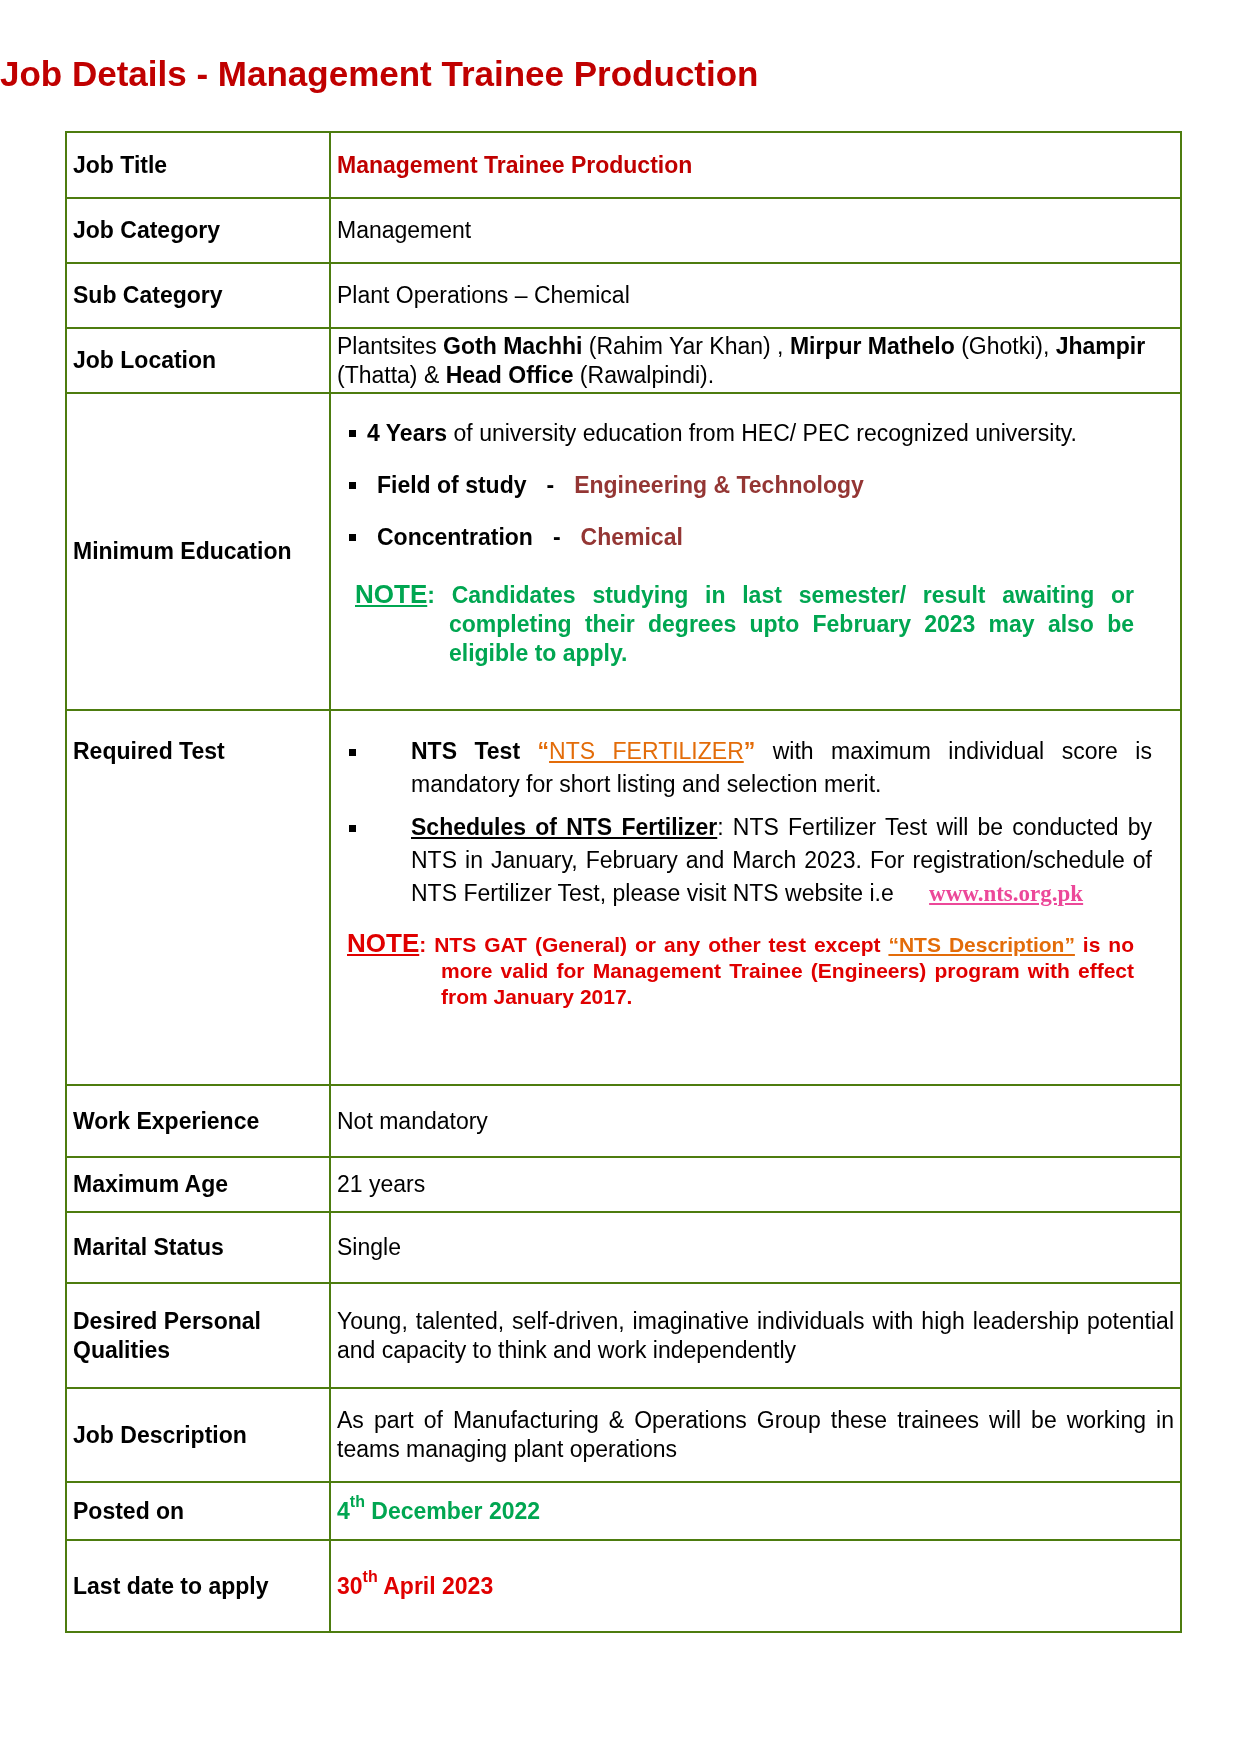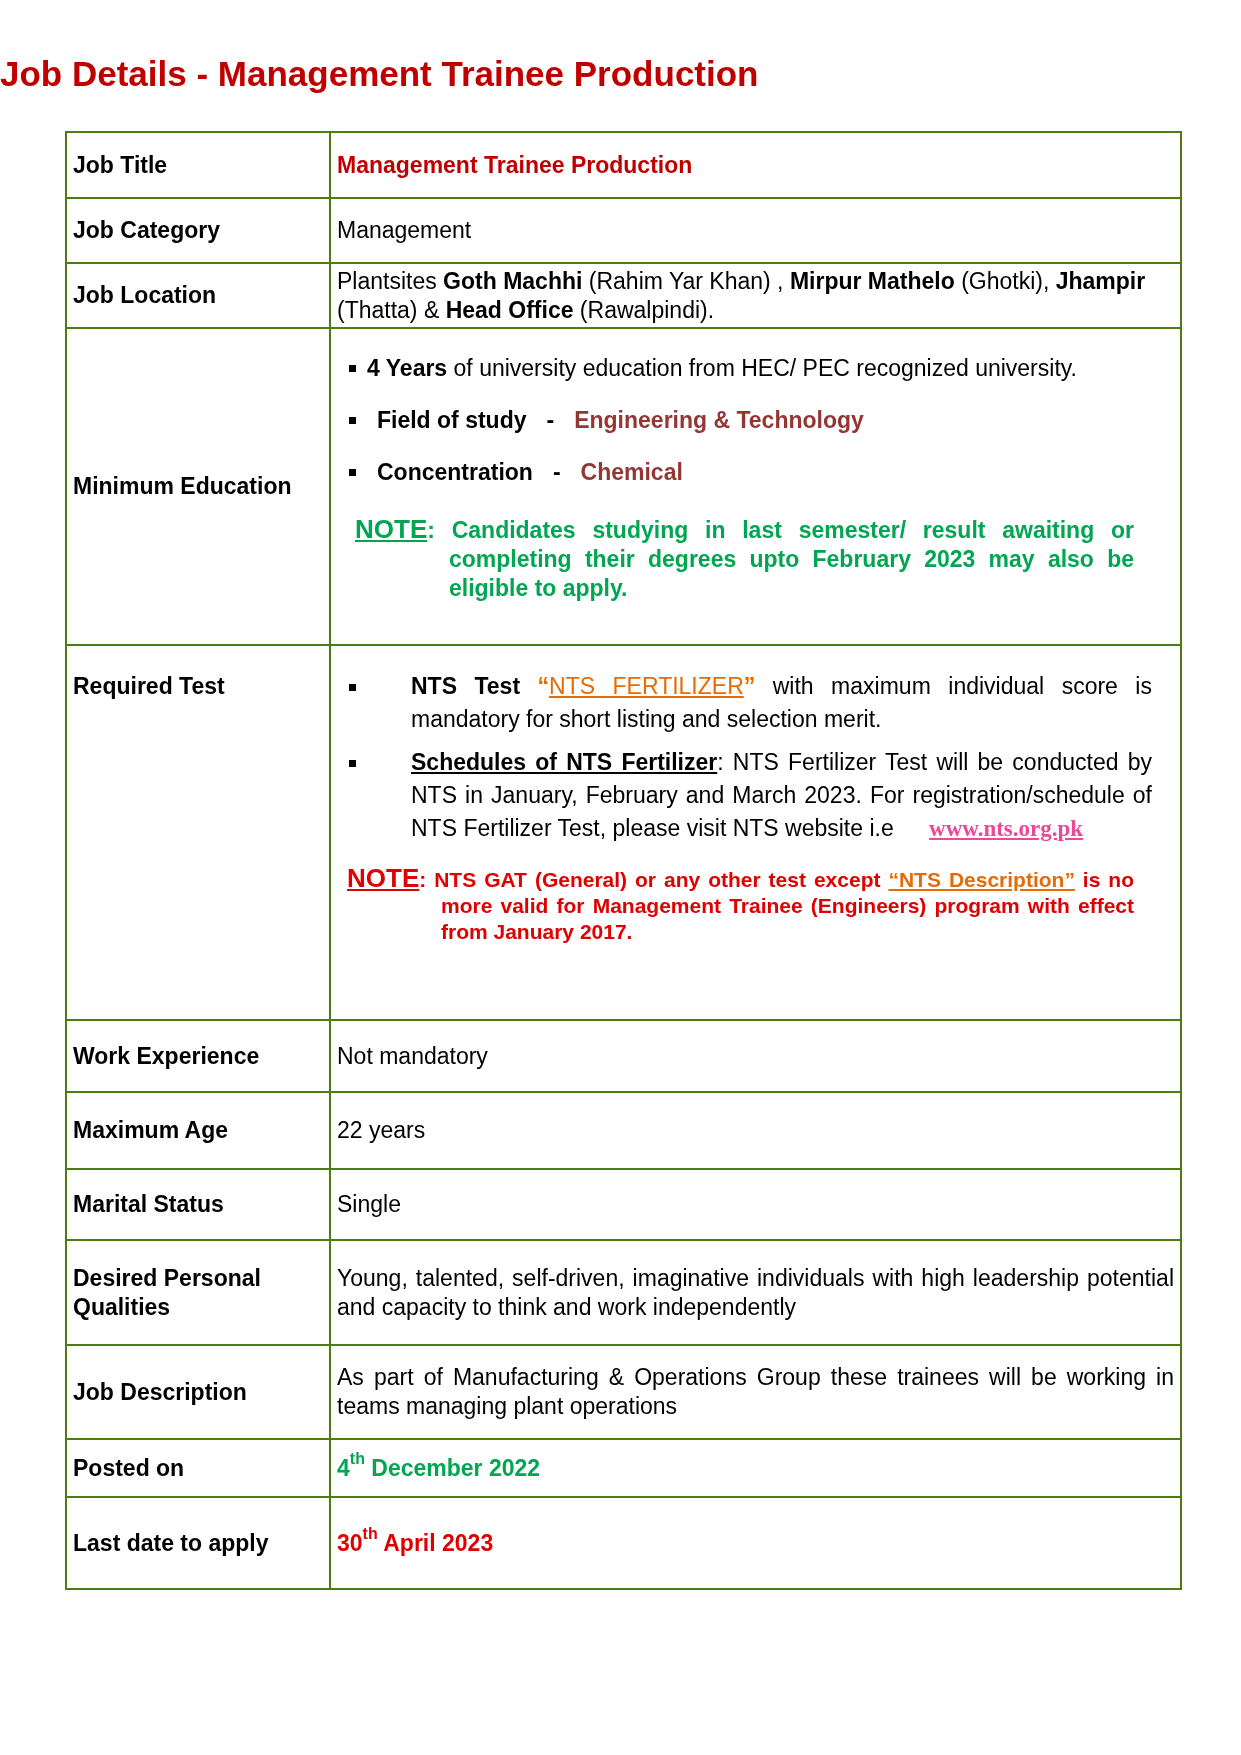--- a/index.html
+++ b/index.html
@@ -65,20 +65,24 @@
   <tbody>
       <tr style="height:66px">
     <td class="lbl">Job Title</td>
     <td class="val red-title">Management Trainee Production</td>
   </tr>
   <tr style="height:65px">
     <td class="lbl">Job Category</td>
     <td class="val">Management</td>
   </tr>
   <tr style="height:65px">
+    <td class="lbl">Sub Category</td>
+    <td class="val">Plant Operations – Chemical</td>
+  </tr>
+  <tr style="height:65px">
     <td class="lbl">Job Location</td>
     <td class="val" style="line-height:29px;"><span>Plantsites </span><span class="b">Goth Machhi</span><span> (Rahim Yar Khan) , </span><span class="b">Mirpur Mathelo</span><span> (Ghotki), </span><span class="b">Jhampir</span><span> (Thatta) &amp; </span><span class="b">Head Office</span><span> (Rawalpindi).</span></td>
   </tr>
   <tr style="height:317px">
     <td class="lbl">Minimum Education</td>
     <td class="val" style="vertical-align:top; padding-top:24px;">
       <div class="edu-list">
         <div class="edu-item">
           <span class="sq"></span><span class="b">4 Years</span><span> of university education from HEC/ PEC recognized university.</span>
         </div>
@@ -101,23 +105,23 @@
       <div class="rt-item" style="margin-top:10px;">
         <span class="sq"></span><span class="sched">Schedules of NTS Fertilizer</span><span>:  NTS Fertilizer Test will be conducted by NTS in January, February and March 2023. For registration/schedule of NTS Fertilizer Test, please visit NTS website i.e </span><a class="nts-link">www.nts.org.pk</a>
       </div>
       <div class="note-red"><span class="note-k">NOTE</span><span>:</span><span> NTS GAT (General) or any other test except </span><span class="orange2">“NTS Description”</span><span> is no more valid for Management Trainee (Engineers) program with effect from January 2017.</span></div>
     </td>
   </tr>
   <tr style="height:72px">
     <td class="lbl">Work Experience</td>
     <td class="val">Not mandatory</td>
   </tr>
-  <tr style="height:77px">
+  <tr style="height:55px">
     <td class="lbl">Maximum Age</td>
-    <td class="val">22 years</td>
+    <td class="val">21 years</td>
   </tr>
   <tr style="height:71px">
     <td class="lbl">Marital Status</td>
     <td class="val">Single</td>
   </tr>
   <tr style="height:105px">
     <td class="lbl">Desired Personal Qualities</td>
     <td class="val just">Young, talented, self-driven, imaginative individuals with high leadership potential and capacity to think and work independently</td>
   </tr>
   <tr style="height:94px">

